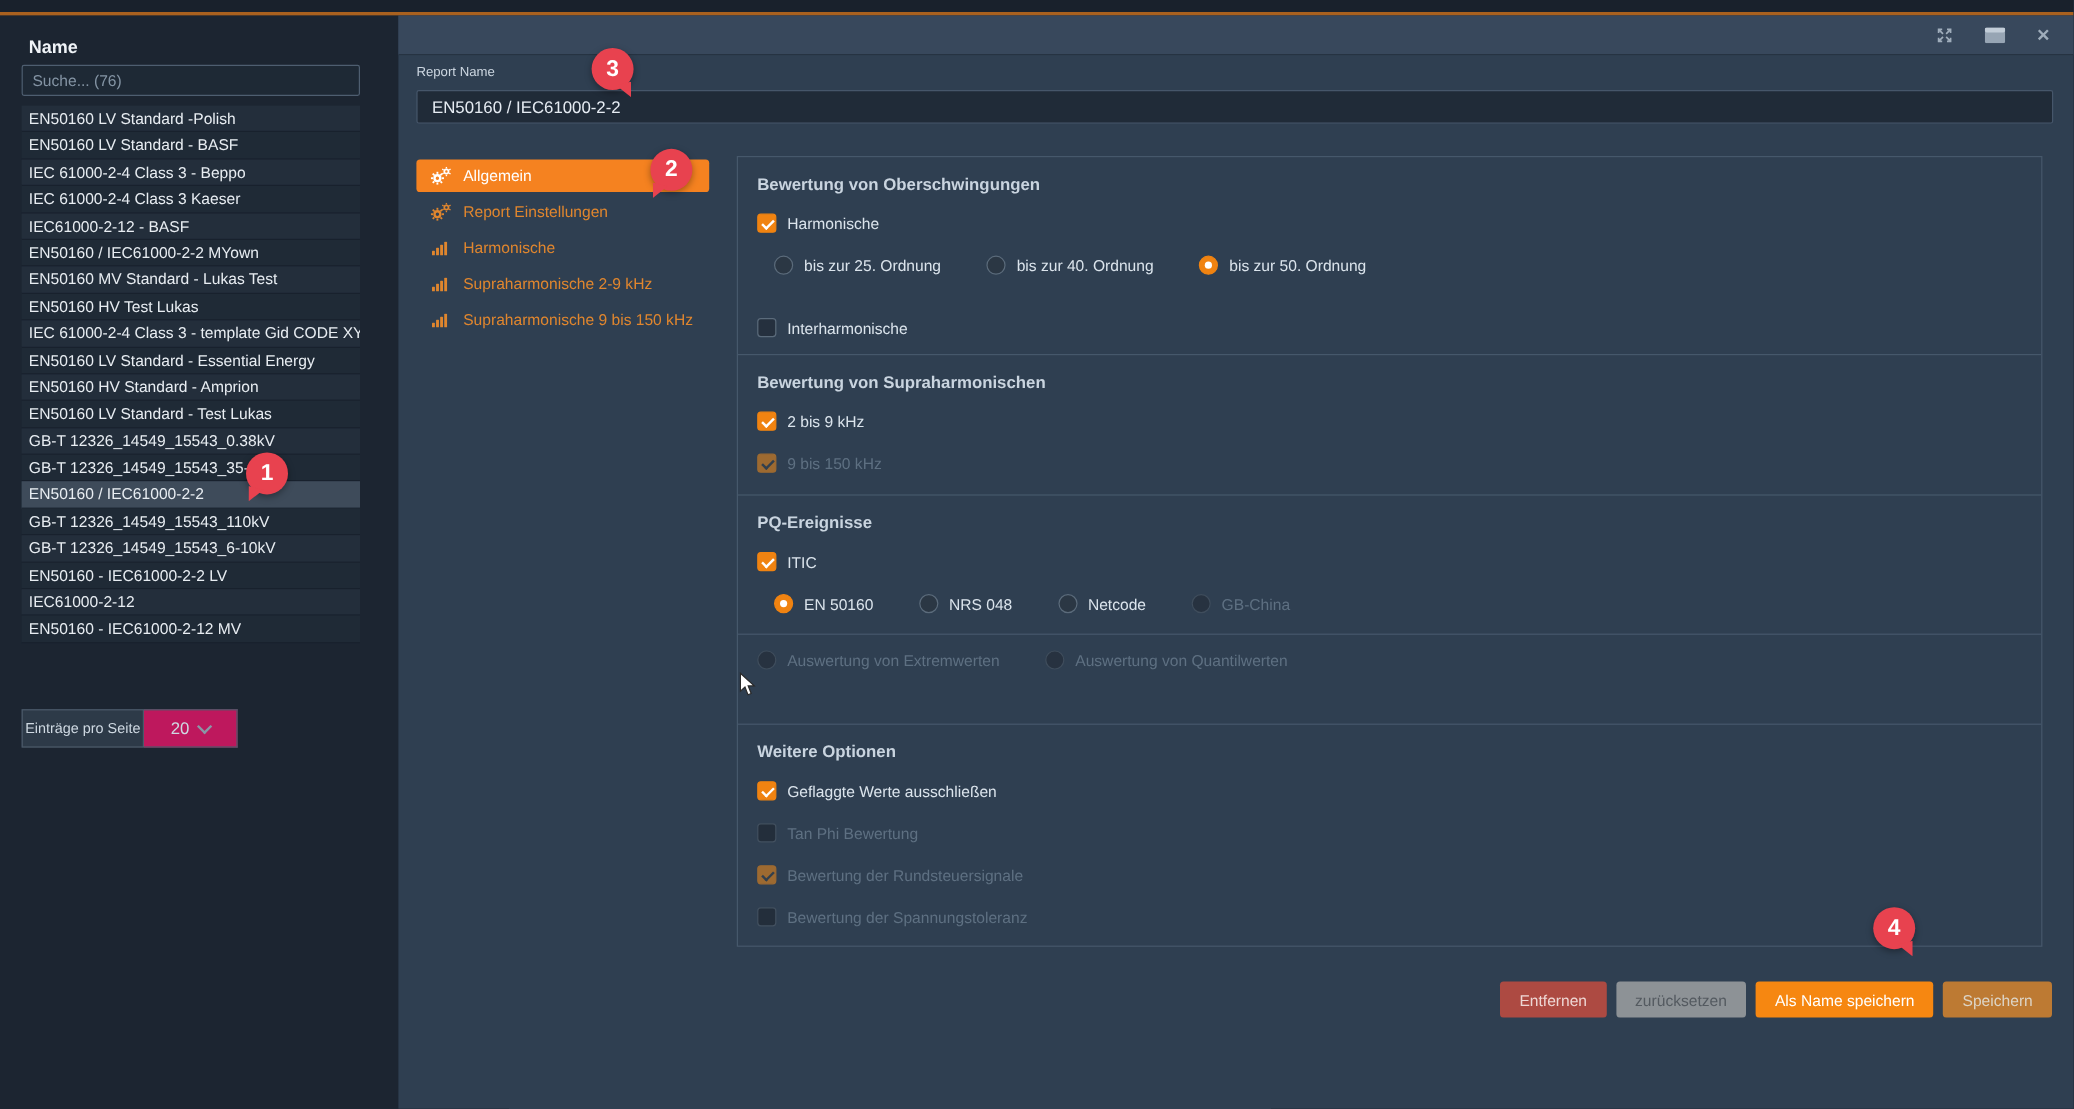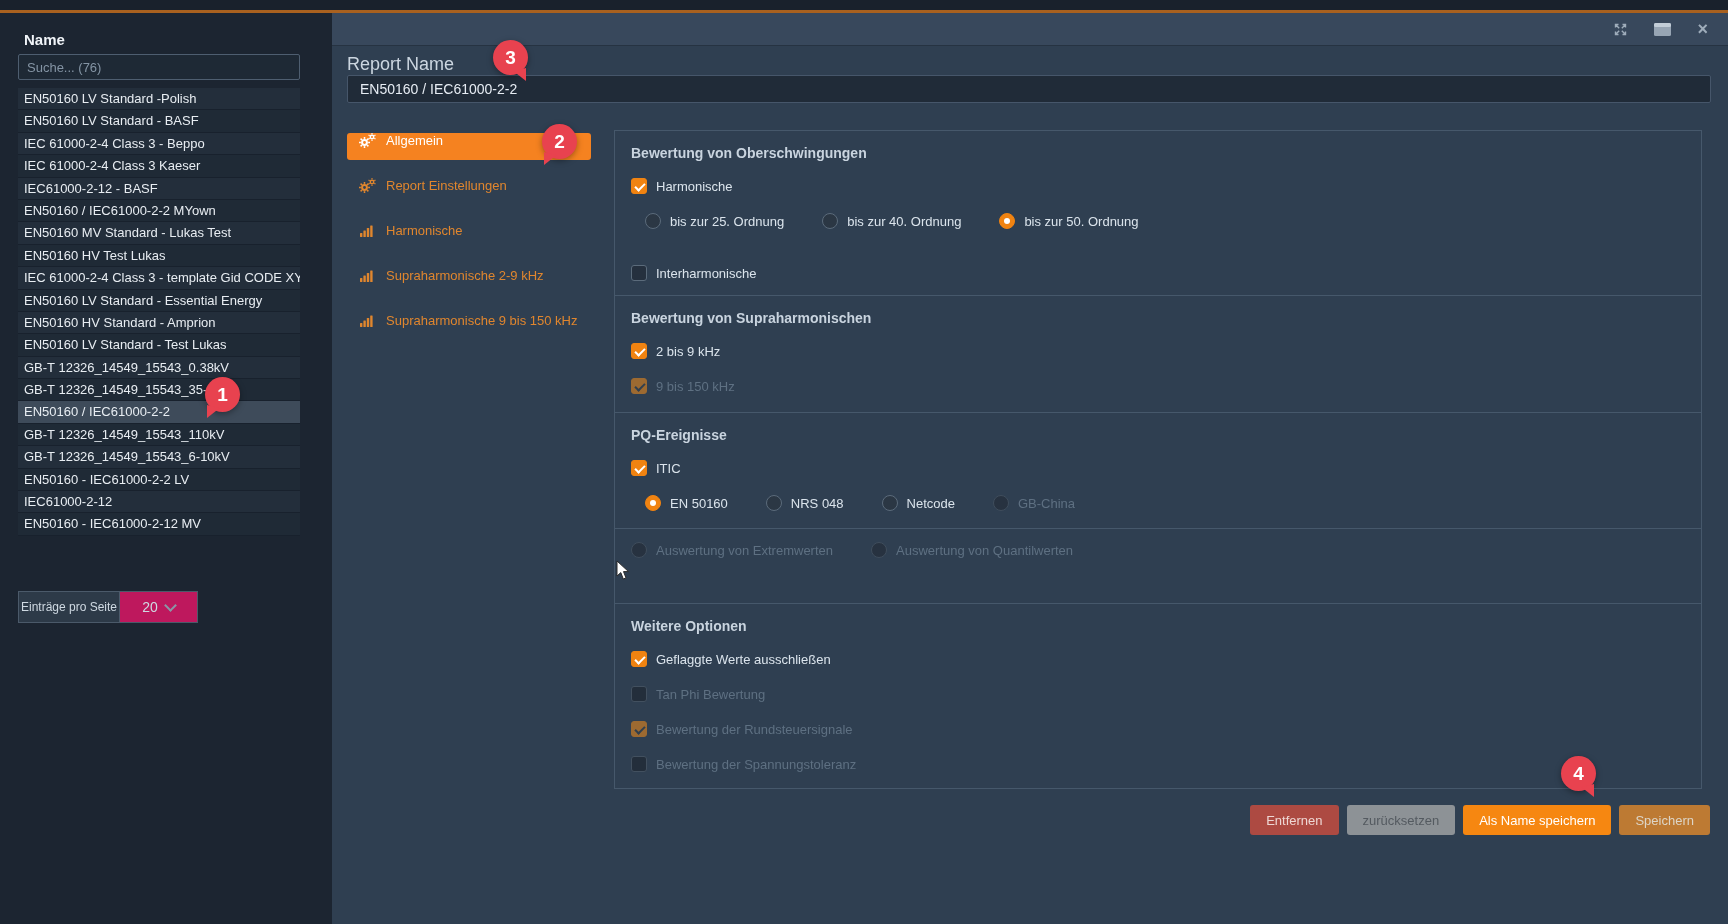--- a/index.html
+++ b/index.html
@@ -45,33 +45,33 @@
   
   .dialog{position:absolute;left:332px;top:13px;width:1396px;height:911px;background:#2f3f51}
   .titlebar{
     position:absolute;left:0;top:0;width:100%;height:33px;box-sizing:border-box;
     background:#38485c;border-bottom:1px solid #263342;
     display:flex;align-items:center;justify-content:flex-end;gap:26px;padding-right:20px;
   }
   .tb-icon{color:#9fadbb;display:flex;align-items:center;cursor:pointer}
   .close-glyph{font-size:18px;font-weight:bold;line-height:1;color:#9fadbb}
 
-  .report-name-label{position:absolute;left:15px;top:41px;font-size:18px;color:#ccd6e0}
+  .report-name-label{position:absolute;left:15px;top:41px;font-size:11px;color:#ccd6e0}
   .report-name-input{
     position:absolute;left:15px;top:62px;width:1364px;height:28px;box-sizing:border-box;
     background:#202b38;border:1px solid #46566a;border-radius:2px;
     color:#e6ecf3;font-size:14px;padding:0 12px;outline:none;
     font-family:"Liberation Sans", sans-serif;
   }
 
   
   .nav{position:absolute;left:15px;top:120px;width:244px}
   .nav-item{
-    height:27px;display:flex;gap:10px;padding:0 12px;box-sizing:border-box;
-    font-size:13px;color:#e0862e;margin-bottom:18px;border-radius:3px;cursor:pointer;
+    height:27px;display:flex;align-items:center;gap:10px;padding:0 12px;box-sizing:border-box;
+    font-size:13px;color:#e0862e;margin-bottom:3px;border-radius:3px;cursor:pointer;
   }
   .nav-item.active{background:#f58220;color:#fff}
   .nav-ic{position:relative;width:17px;height:15px;flex:none;display:inline-block}
   .gear-big{position:absolute;left:0;bottom:0}
   .gear-small{position:absolute;right:0;top:0}
   .icon-chart svg{position:absolute;left:1px;bottom:1px}
 
   
   .sections{position:absolute;left:282px;top:117px;width:1088px;box-sizing:border-box;border:1px solid #46586b}
   .section{border-bottom:1px solid #46586b;padding:12px 16px;box-sizing:border-box;overflow:hidden}
@@ -94,21 +94,21 @@
   .opt.disabled:not(.checked) .box{border-color:#42505f;background:#232e3b}
   .dot{width:16px;height:16px;border-radius:50%;background:#2b3744;border:1px solid #5b6b7b;box-sizing:border-box;position:relative;flex:none}
   .opt.selected .dot{background:#f08311;border-color:#f08311}
   .opt.selected .dot::after{content:"";position:absolute;left:4px;top:4px;width:6px;height:6px;border-radius:50%;background:#fff}
   .opt.disabled .dot{border-color:#3f4d5c;background:#273240}
 
   
   .action-bar{position:absolute;right:18px;top:792px;display:flex;gap:8px}
   .btn{
     height:30px;padding:0 16px;font-size:13px;display:flex;align-items:center;
-    border-radius:3px;border:none;cursor:pointer;font-family:"Liberation Sans", sans-serif;
+    border-radius:3px;border:none;cursor:pointer;font-family:"Liberation Sans", sans-serif;margin-top:13px;
   }
   .btn.danger{background:#ad4a42;color:#eed7d4}
   .btn.muted{background:#8d9296;color:#545a60}
   .btn.primary{background:#f68711;color:#ffffff}
   .btn.secondary{background:#bd7a33;color:#ddd5c7}
 
   
   .marker{
     position:absolute;width:35px;height:35px;border-radius:50%;background:#e8424f;
     color:#fff;font-weight:bold;font-size:19px;display:flex;align-items:center;justify-content:center;

